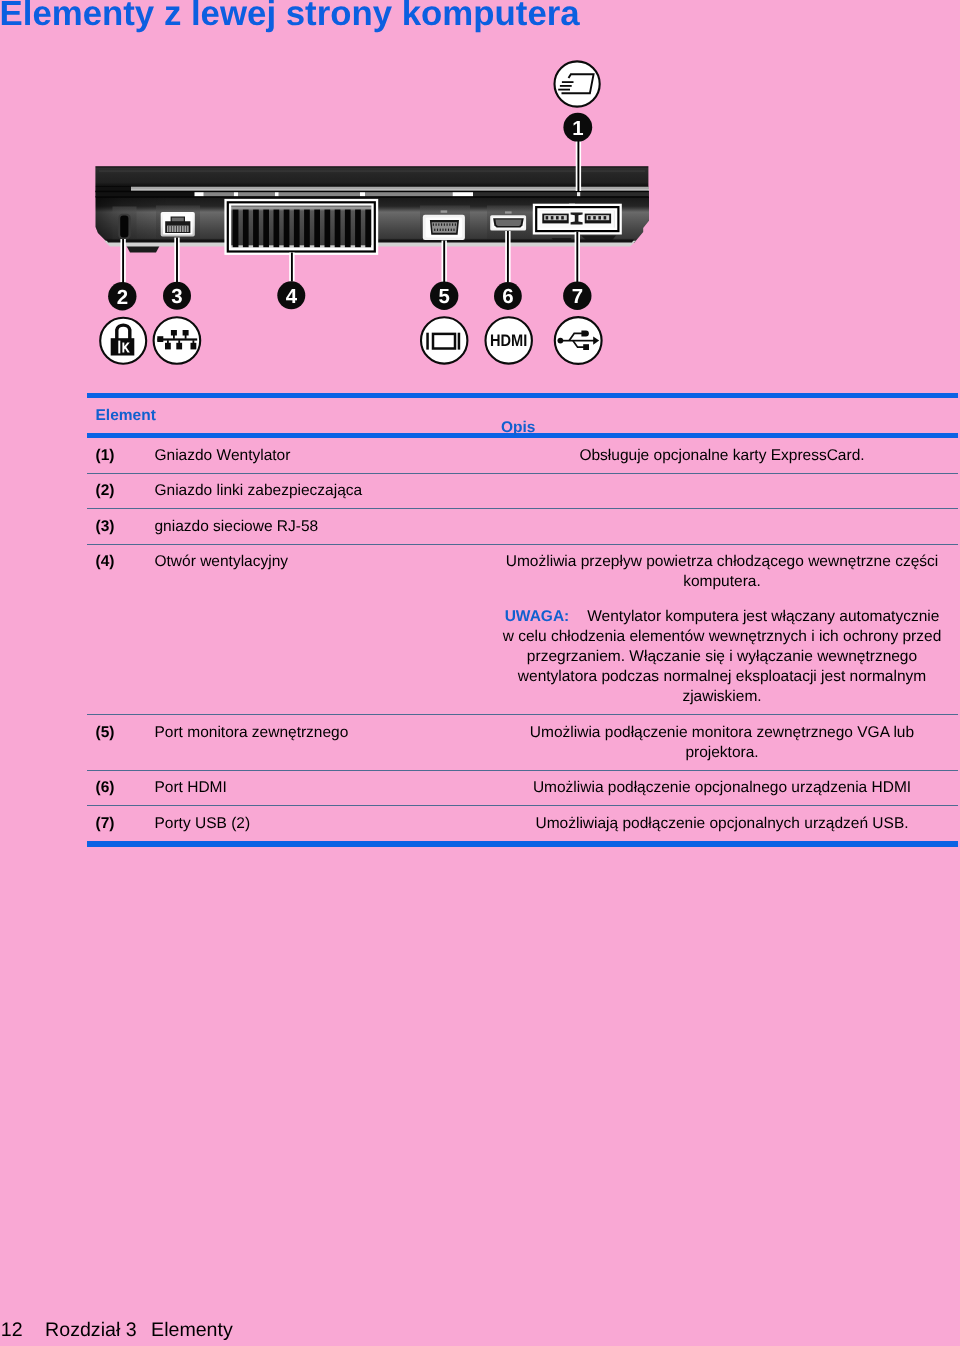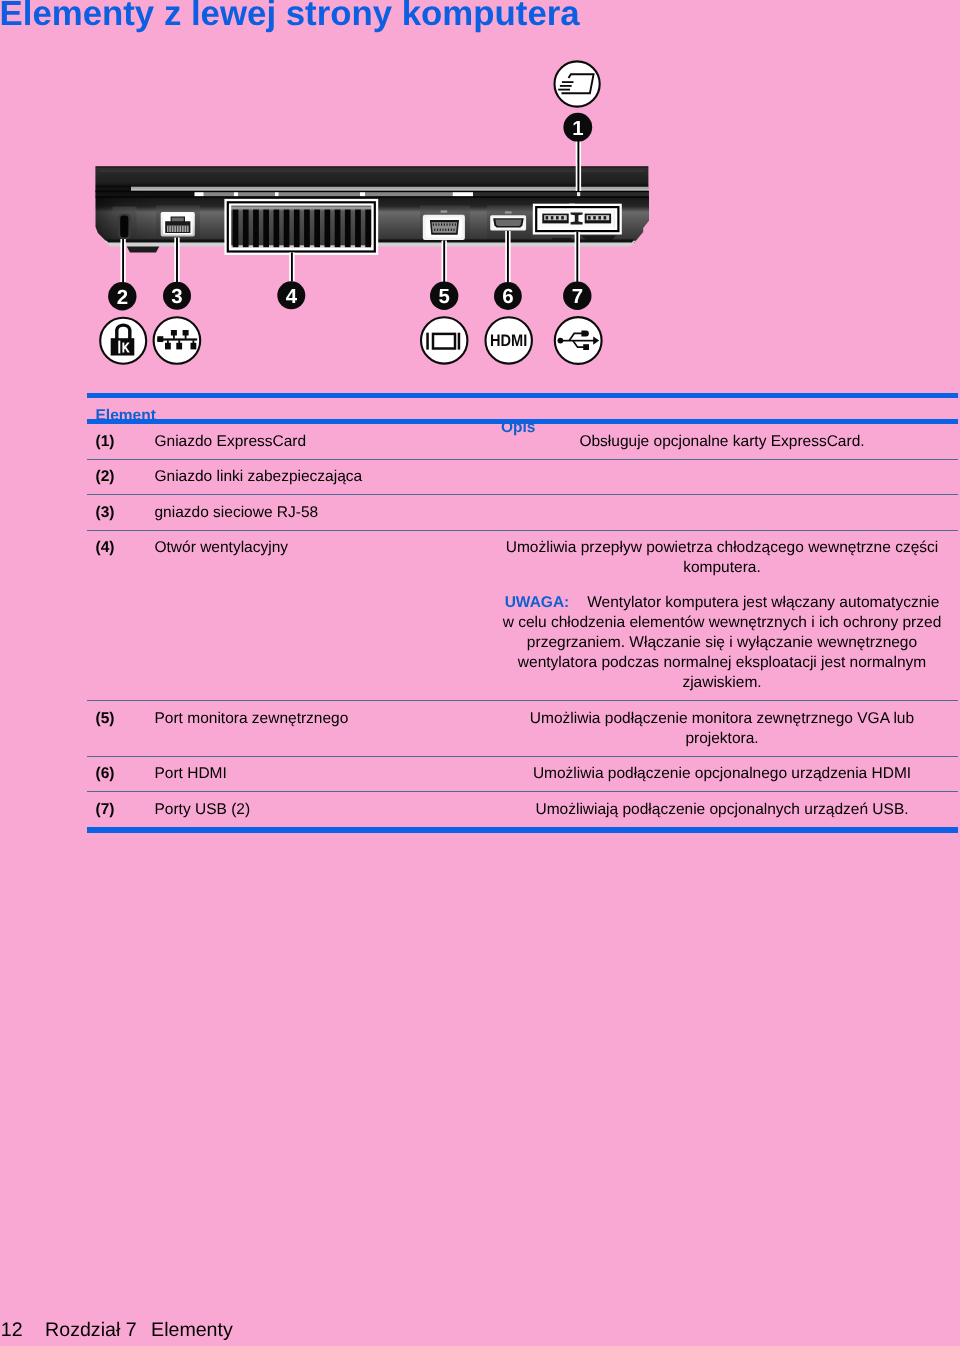--- a/index.html
+++ b/index.html
@@ -12,21 +12,21 @@
 
   
   .figure{position:absolute;left:0;top:0;width:700px;height:390px;}
   .figure svg{display:block;}
 
   
   .tbl{filter:saturate(1);position:absolute;left:87px;top:393px;width:871px;font-size:15.5px;}
   .rule-top{height:5px;background:#0b62e4;}
   .rule-thin{height:1px;background:#4e6c92;}
   .rule-bot{height:6px;background:#0b62e4;}
-  .hdrow{position:relative;height:21px;}
+  .hdrow{position:relative;height:35px;}
   .hdrow .c1{position:absolute;left:8.5px;top:9px;font-weight:bold;color:#1160cf;}
   .hdrow .c2{position:absolute;left:414px;top:21px;font-weight:bold;color:#1160cf;}
   .row{position:relative;display:flex;align-items:flex-start;padding:7.5px 0 7px 0;}
   .row .num{flex:0 0 59px;margin-left:8.5px;font-weight:bold;color:#000;line-height:20px;}
   .row .name{flex:0 0 346px;color:#000;line-height:20px;}
   .row .desc{flex:0 0 443px;color:#000;line-height:20px;text-align:center;}
   .note{margin-top:15px;}
   .note b{color:#1160cf;font-weight:bold;}
   .note .gap{display:inline-block;width:18px;}
 
@@ -328,21 +328,21 @@
   <div class="tbl">
     <div class="rule-top"></div>
     <div class="hdrow">
       <div class="c1">Element</div>
       <div class="c2">Opis</div>
     </div>
     <div class="rule-top"></div>
     <div id="rows">
         <div class="row">
           <div class="num">(1)</div>
-          <div class="name">Gniazdo ExpressCard</div>
+          <div class="name">Gniazdo Wentylator</div>
           <div class="desc">Obsługuje opcjonalne karty ExpressCard.</div>
         </div>
         <div class="rule-thin"></div>
         <div class="row">
           <div class="num">(2)</div>
           <div class="name">Gniazdo linki zabezpieczająca</div>
         </div>
         <div class="rule-thin"></div>
         <div class="row">
           <div class="num">(3)</div>
@@ -369,14 +369,14 @@
         <div class="rule-thin"></div>
         <div class="row">
           <div class="num">(7)</div>
           <div class="name">Porty USB (2)</div>
           <div class="desc">Umożliwiają podłączenie opcjonalnych urządzeń USB.</div>
         </div>
       </div>
     <div class="rule-bot"></div>
   </div>
 
-  <div class="footer"><span>12</span><span class="sp" style="width:22.5px"></span><span>Rozdział 7</span><span class="sp" style="width:14.5px"></span><span>Elementy</span></div>
+  <div class="footer"><span>12</span><span class="sp" style="width:22.5px"></span><span>Rozdział 3</span><span class="sp" style="width:14.5px"></span><span>Elementy</span></div>
 </div>
 
 </body></html>

